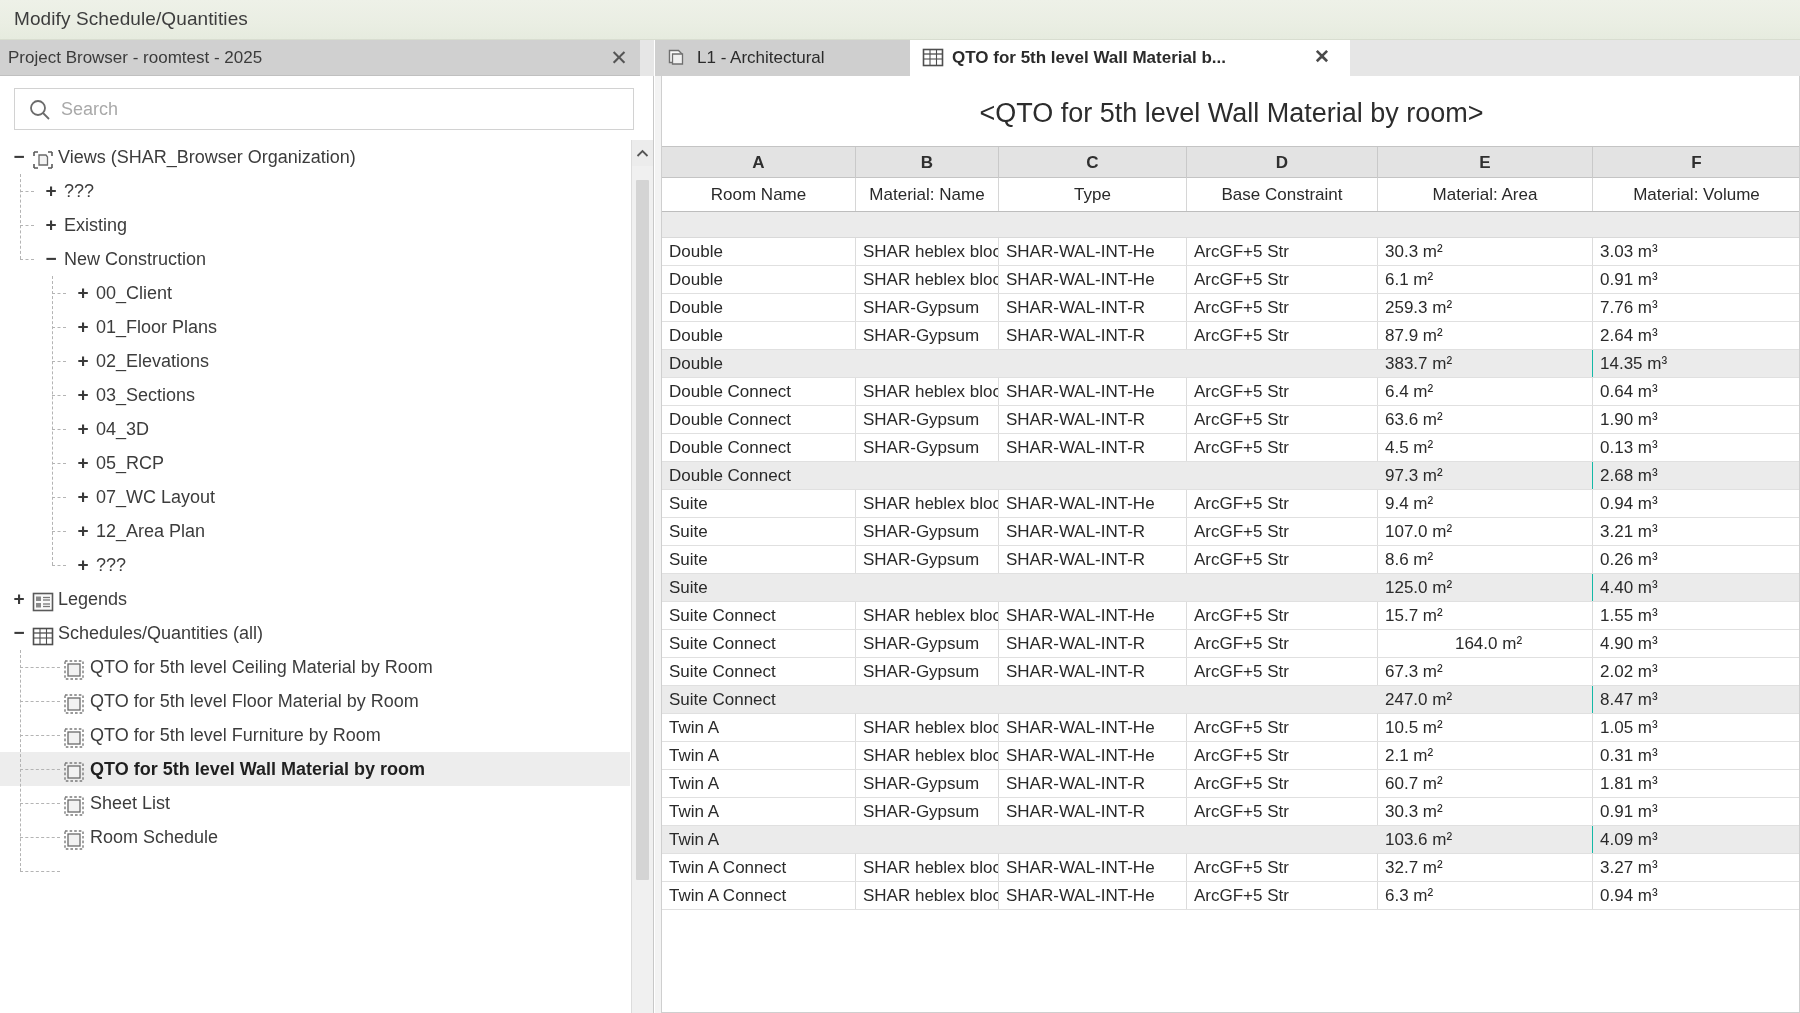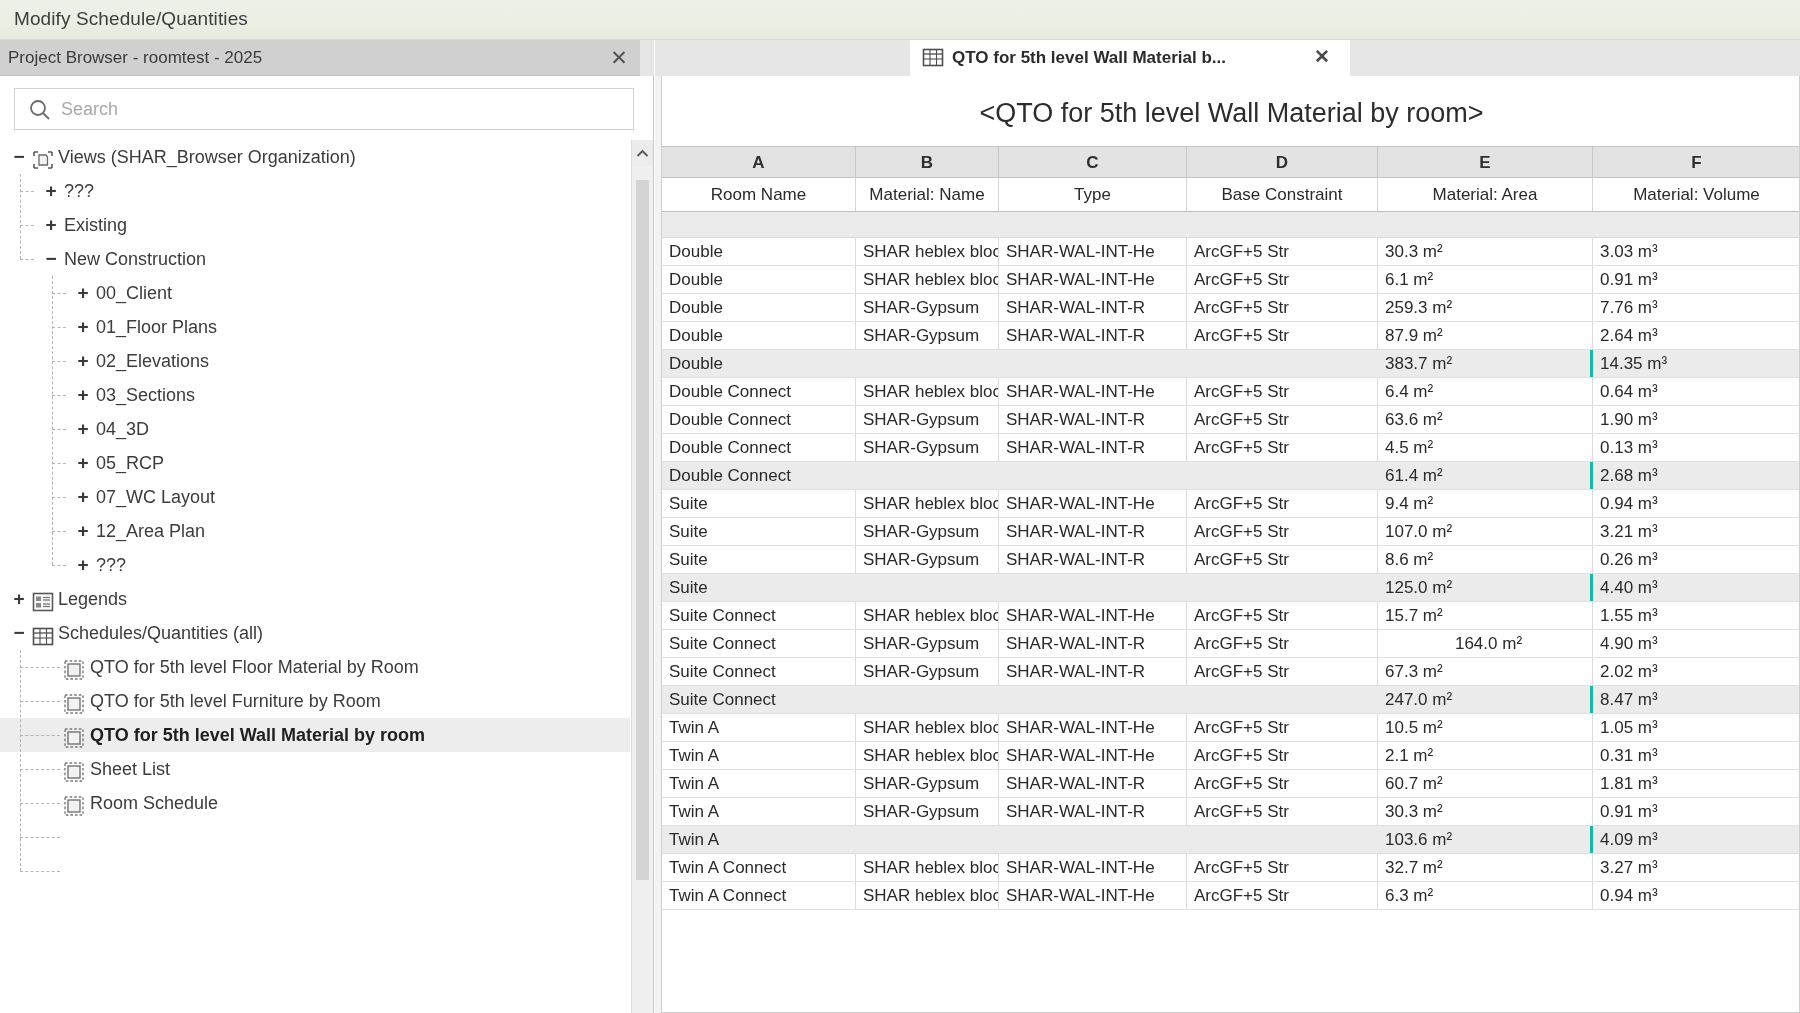--- a/index.html
+++ b/index.html
@@ -172,21 +172,21 @@
   }
   .drow.sub { background: #ebebeb; }
   .cell {
     position: absolute; top: 0; height: 27px; line-height: 27px;
     font-size: 17px; color: #2a2a2a;
     white-space: nowrap; overflow: hidden;
     border-right: 1px solid #dcdcdc;
     padding-left: 7px;
   }
   .drow.sub .cell { border-right: 0; }
-  .drow.sub .cell.sep { border-right: 3px solid #14b8a6; }
+  .drow.sub .cell.sep { border-right: 1px solid #14b8a6; }
 </style>
 </head>
 <body>
 
 <div id="ribbon">
   <div id="ribbon-title">Modify Schedule/Quantities</div>
 </div>
 
 <div id="browser">
 
@@ -278,20 +278,27 @@
         <div class="tnode">
           <div class="exp" style="left: 10px;">−</div>
           <span class="ticon" style="left: 32px;"><svg width="22" height="19" viewBox="0 0 22 19">
               <rect x="1.5" y="1.5" width="19" height="16" fill="#fff" stroke="#4f4f4f" stroke-width="1.6"></rect>
               <line x1="1.5" y1="6" x2="20.5" y2="6" stroke="#4f4f4f" stroke-width="1.3"></line>
               <line x1="1.5" y1="11" x2="20.5" y2="11" stroke="#4f4f4f" stroke-width="1.1"></line>
               <line x1="8" y1="1.5" x2="8" y2="17.5" stroke="#4f4f4f" stroke-width="1.1"></line>
               <line x1="14.5" y1="1.5" x2="14.5" y2="17.5" stroke="#4f4f4f" stroke-width="1.1"></line>
             </svg></span>
           <span class="tlabel" style="left: 58px;">Schedules/Quantities (all)</span>
+        </div>
+        <div class="tnode">
+          <span class="ticon" style="left: 64px;"><svg width="20" height="20" viewBox="0 0 20 20">
+              <rect x="1" y="1" width="18" height="18" fill="none" stroke="#7a7a7a" stroke-width="1.4" stroke-dasharray="2.6,2"></rect>
+              <rect x="4" y="4" width="12" height="12" fill="#f2f2f2" stroke="#6a6a6a" stroke-width="1.3"></rect>
+            </svg></span>
+          <span class="tlabel" style="left: 90px;">QTO for 5th level Ceiling Material by Room</span>
         </div>
         <div class="tnode">
           <span class="ticon" style="left: 64px;"><svg width="20" height="20" viewBox="0 0 20 20">
               <rect x="1" y="1" width="18" height="18" fill="none" stroke="#7a7a7a" stroke-width="1.4" stroke-dasharray="2.6,2"></rect>
               <rect x="4" y="4" width="12" height="12" fill="#f2f2f2" stroke="#6a6a6a" stroke-width="1.3"></rect>
             </svg></span>
           <span class="tlabel" style="left: 90px;">QTO for 5th level Floor Material by Room</span>
         </div>
         <div class="tnode">
           <span class="ticon" style="left: 64px;"><svg width="20" height="20" viewBox="0 0 20 20">
@@ -352,20 +359,27 @@
         <path d="M1.5 7 L6.5 2 L11.5 7" fill="none" stroke="#555" stroke-width="1.8"></path>
       </svg>
     </div>
     <div id="sb-thumb"></div>
   </div>
 </div>
 
 <div id="main">
 
   <div id="tabstrip">
+      <div class="tab inactive" style="left: 0px; width: 255px;">
+        <span class="tabicon"><svg width="20" height="20" viewBox="0 0 20 20">
+            <path d="M2.5 2.5 h9 l3 3 v9 h-12 z" fill="#fbfbfb" stroke="#6f6f6f" stroke-width="1.4"></path>
+            <path d="M5.5 6 h10 v10 h-10 z" fill="#f0f0f0" stroke="#6f6f6f" stroke-width="1.3"></path>
+          </svg></span>
+        <span class="tablabel">L1 - Architectural</span>
+      </div>
       <div class="tab active" style="left: 255px; width: 440px;">
         <span class="tabicon"><svg width="22" height="19" viewBox="0 0 22 19">
             <rect x="1.5" y="1.5" width="19" height="16" fill="#fff" stroke="#4f4f4f" stroke-width="1.6"></rect>
             <line x1="1.5" y1="6" x2="20.5" y2="6" stroke="#4f4f4f" stroke-width="1.3"></line>
             <line x1="1.5" y1="11" x2="20.5" y2="11" stroke="#4f4f4f" stroke-width="1.1"></line>
             <line x1="8" y1="1.5" x2="8" y2="17.5" stroke="#4f4f4f" stroke-width="1.1"></line>
             <line x1="14.5" y1="1.5" x2="14.5" y2="17.5" stroke="#4f4f4f" stroke-width="1.1"></line>
           </svg></span>
         <span class="tablabel">QTO for 5th level Wall Material b...</span>
         <span class="tabclose" style="right: 16px;">✕</span>
@@ -454,21 +468,21 @@
           <div class="cell" style="left: 337px; width: 188px;">SHAR-WAL-INT-R</div>
           <div class="cell" style="left: 525px; width: 191px;">ArcGF+5 Str</div>
           <div class="cell" style="left: 716px; width: 215px;">4.5 m²</div>
           <div class="cell" style="left: 931px; width: 208px;">0.13 m³</div>
         </div>
         <div class="drow sub">
           <div class="cell" style="left: 0px; width: 194px;">Double Connect</div>
           <div class="cell" style="left: 194px; width: 143px;"></div>
           <div class="cell" style="left: 337px; width: 188px;"></div>
           <div class="cell" style="left: 525px; width: 191px;"></div>
-          <div class="cell sep" style="left: 716px; width: 215px;">61.4 m²</div>
+          <div class="cell sep" style="left: 716px; width: 215px;">97.3 m²</div>
           <div class="cell" style="left: 931px; width: 208px;">2.68 m³</div>
         </div>
         <div class="drow">
           <div class="cell" style="left: 0px; width: 194px;">Suite</div>
           <div class="cell" style="left: 194px; width: 143px;">SHAR heblex block</div>
           <div class="cell" style="left: 337px; width: 188px;">SHAR-WAL-INT-He</div>
           <div class="cell" style="left: 525px; width: 191px;">ArcGF+5 Str</div>
           <div class="cell" style="left: 716px; width: 215px;">9.4 m²</div>
           <div class="cell" style="left: 931px; width: 208px;">0.94 m³</div>
         </div>

